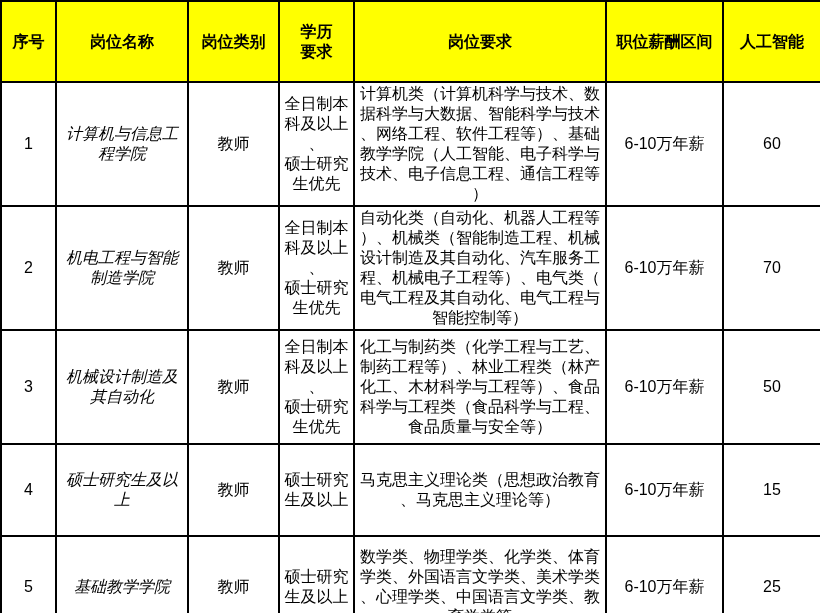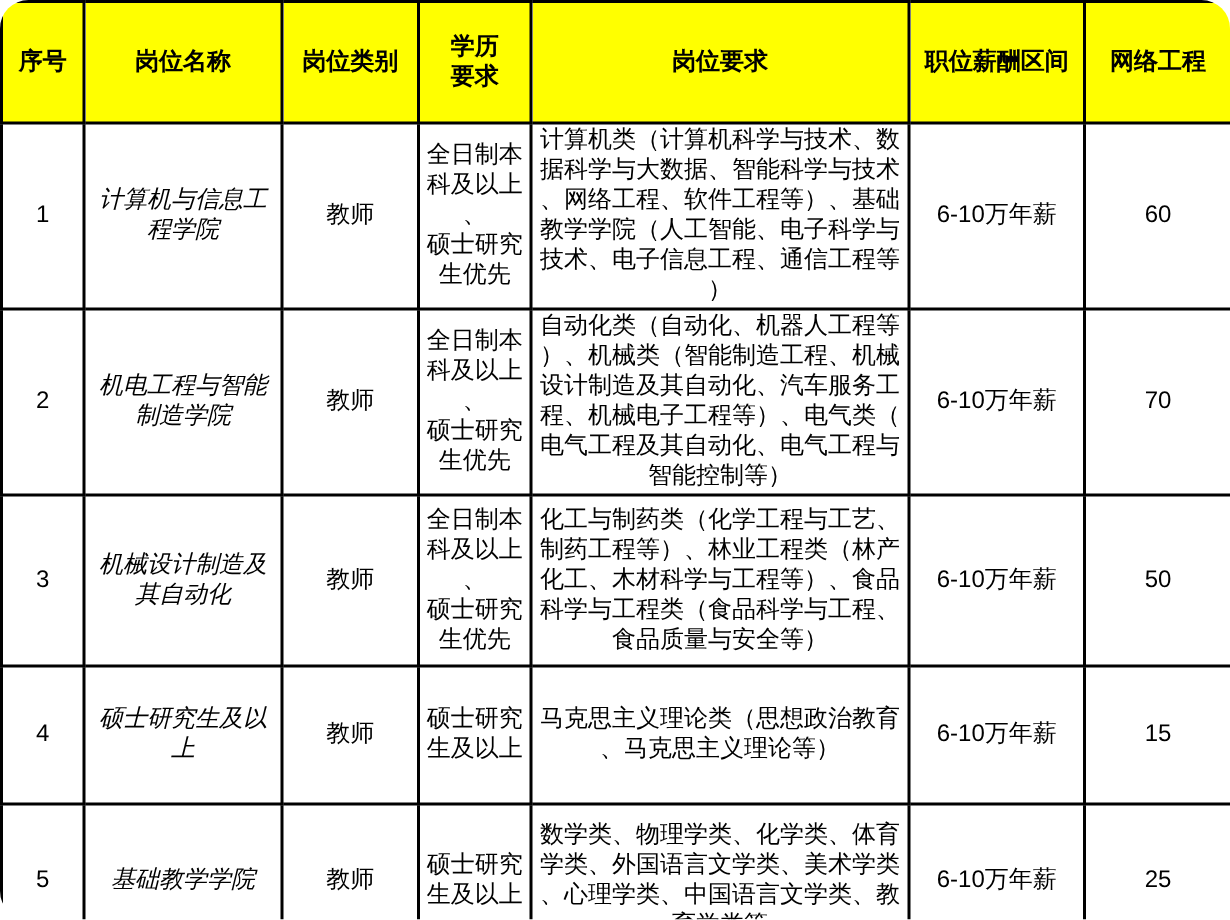--- a/index.html
+++ b/index.html
@@ -7,21 +7,20 @@
     margin: 0;
     padding: 0;
     background: #ffffff;
     font-family: "Liberation Sans", "DejaVu Sans", sans-serif;
   }
   .page {
     width: 820px;
     height: 613px;
     background: #ffffff;
     overflow: hidden;
-    border-radius: 19px;
   }
   table.recruit {
     border-collapse: collapse;
     table-layout: fixed;
     width: 820px;
     height: 613px;
   }
   table.recruit th,
   table.recruit td {
     border: 2px solid #000000;
@@ -82,21 +81,21 @@
     </colgroup>
     <thead>
       <tr class="hdr">
         <th>序号</th>
         <th>岗位名称</th>
         <th>岗位类别</th>
         <th>学历
 要求</th>
         <th>岗位要求</th>
         <th>职位薪酬区间</th>
-        <th>网络工程</th>
+        <th>人工智能</th>
       </tr>
     </thead>
     <tbody>
       <tr class="row-1">
         <td>1</td>
         <td class="cell-name">计算机与信息工程学院</td>
         <td>教师</td>
         <td class="cell-edu">全日制本科及以上、
 硕士研究生优先</td>
         <td class="cell-req">计算机类（计算机科学与技术、数据科学与大数据、智能科学与技术、网络工程、软件工程等）、基础教学学院（人工智能、电子科学与技术、电子信息工程、通信工程等）</td>

